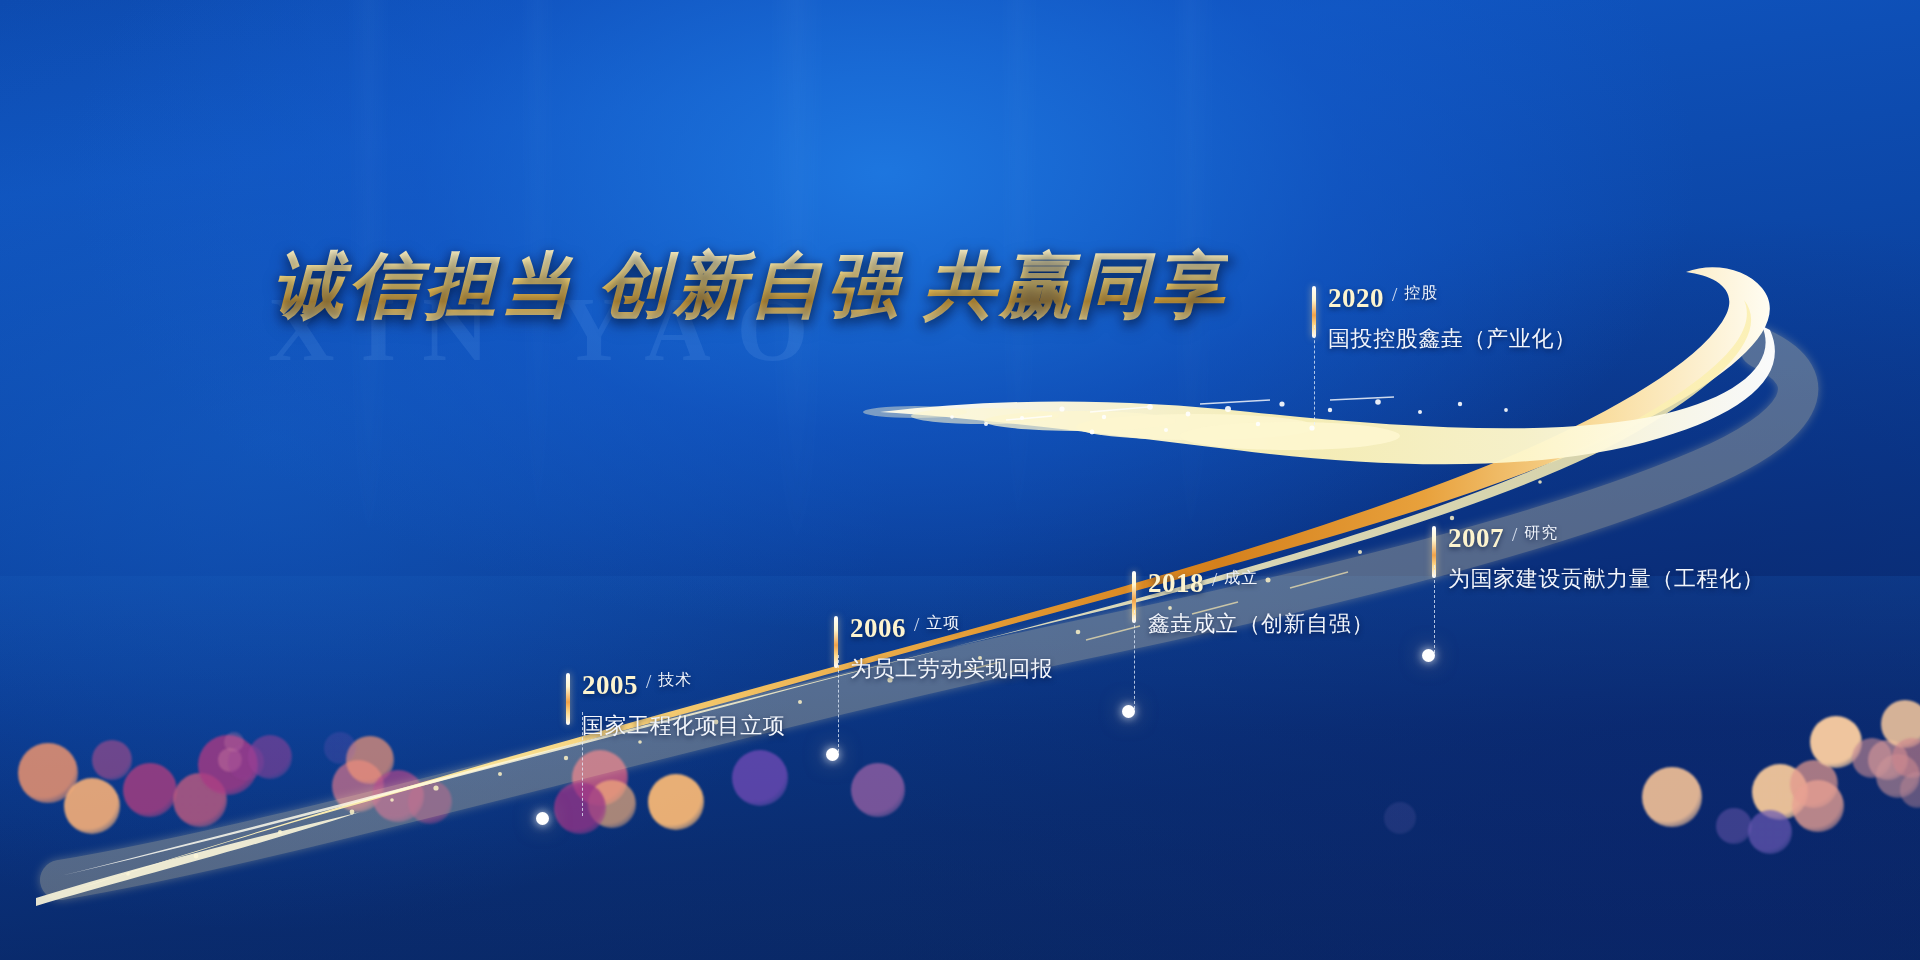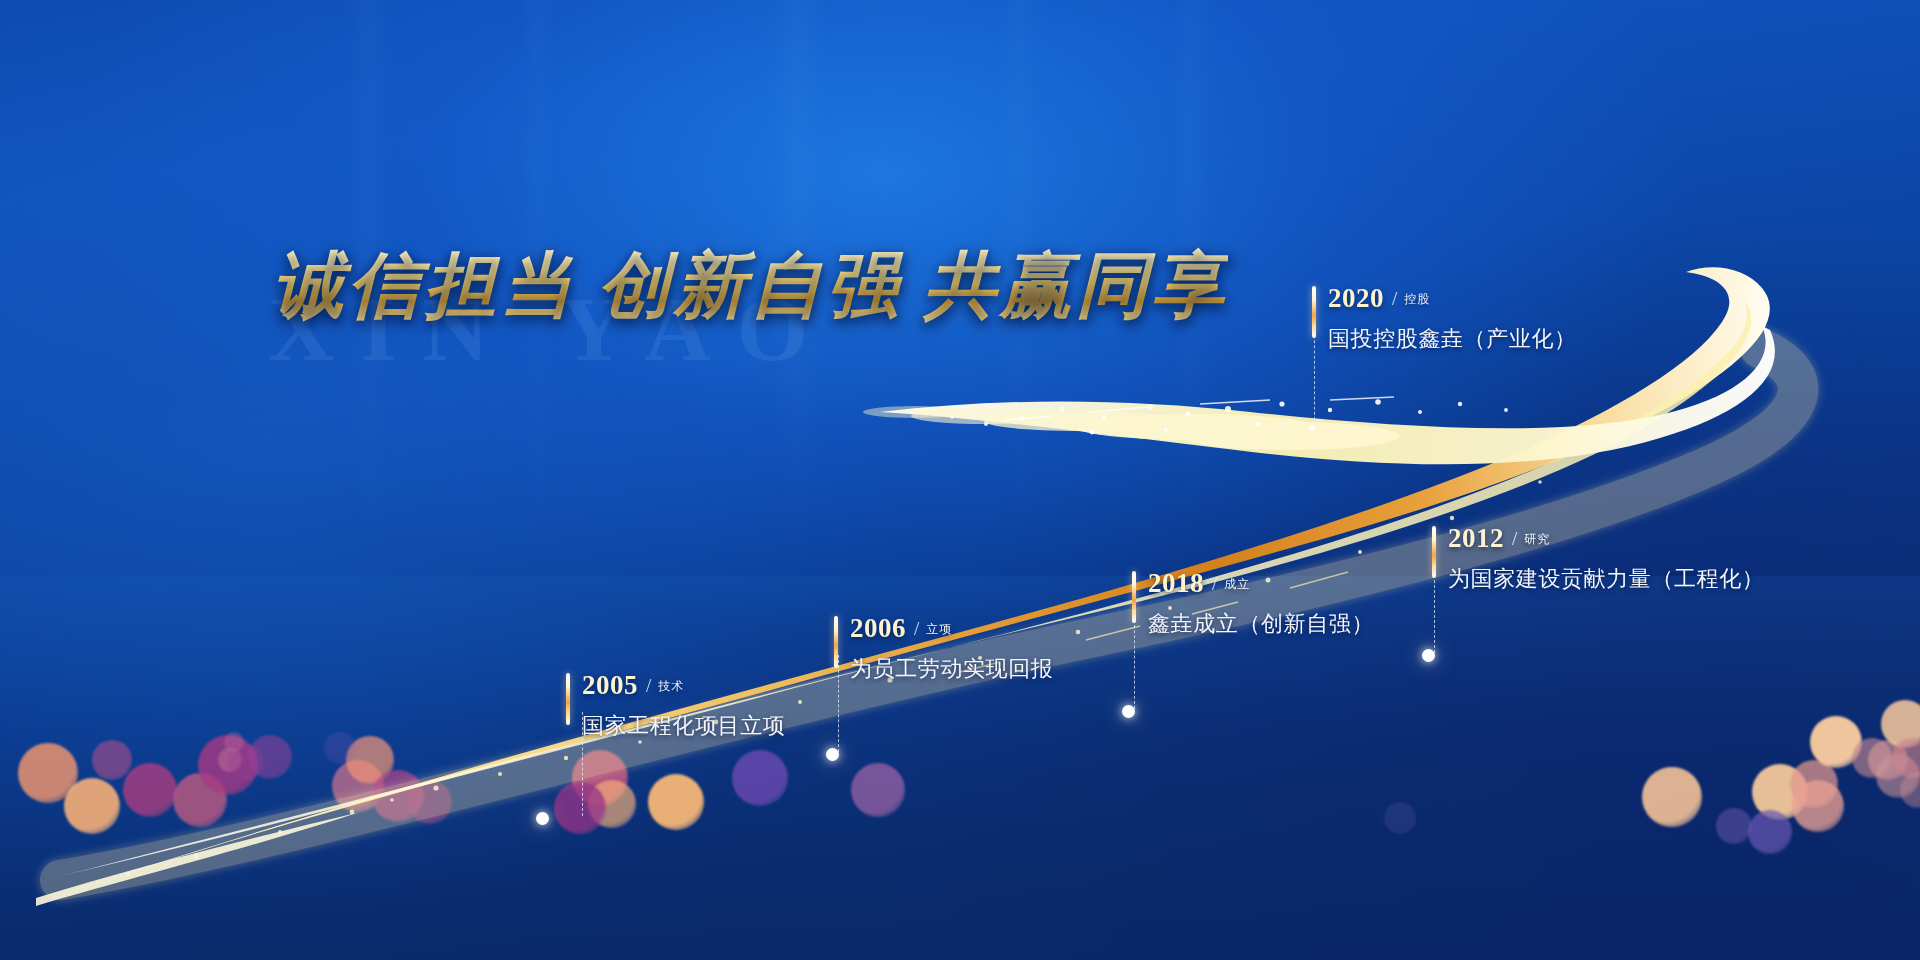--- a/index.html
+++ b/index.html
@@ -106,39 +106,39 @@
     position: absolute;
     left: 0; top: 0;
     width: 1920px; height: 960px;
     pointer-events: none;
   }
 
   
   .milestone { position: absolute; }
   .ms-head {
     display: flex;
-    align-items: center;
+    align-items: flex-start;
     white-space: nowrap;
     line-height: 1;
   }
   .ms-year {
     font-size: 27px;
     font-weight: 700;
     letter-spacing: 0.5px;
     color: #fdf4cf;
     text-shadow: 0 2px 5px rgba(2,16,52,0.6);
   }
   .ms-sep {
     font-size: 19px;
     color: #e6edf8;
     margin: 0 7px 0 8px;
     opacity: .9;
   }
   .ms-tag {
-    font-size: 12px;
+    font-size: 16px;
     letter-spacing: 1px;
     color: #f0f4fb;
     text-shadow: 0 2px 5px rgba(2,16,52,0.6);
   }
   .ms-desc {
     margin-top: 12px;
     font-size: 22px;
     letter-spacing: 0.6px;
     white-space: nowrap;
     color: #f3f6fc;
@@ -395,21 +395,21 @@
       <span class="ms-tag">成立</span>
     </div>
     <div class="ms-desc">鑫垚成立（创新自强）</div>
   </div>
   <div class="ms-line" style="left:1134px; top:610px; height:99px;"></div>
   <div class="ms-dot" style="left:1122px; top:705px;"></div>
 
   <div class="milestone" style="left:1448px; top:525px;">
     <div class="ms-bar"></div>
     <div class="ms-head">
-      <span class="ms-year">2012</span>
+      <span class="ms-year">2007</span>
       <span class="ms-sep">/</span>
       <span class="ms-tag">研究</span>
     </div>
     <div class="ms-desc">为国家建设贡献力量（工程化）</div>
   </div>
   <div class="ms-line" style="left:1434px; top:565px; height:88px;"></div>
   <div class="ms-dot" style="left:1422px; top:649px;"></div>
 
   <div class="milestone" style="left:1328px; top:285px;">
     <div class="ms-bar"></div>

